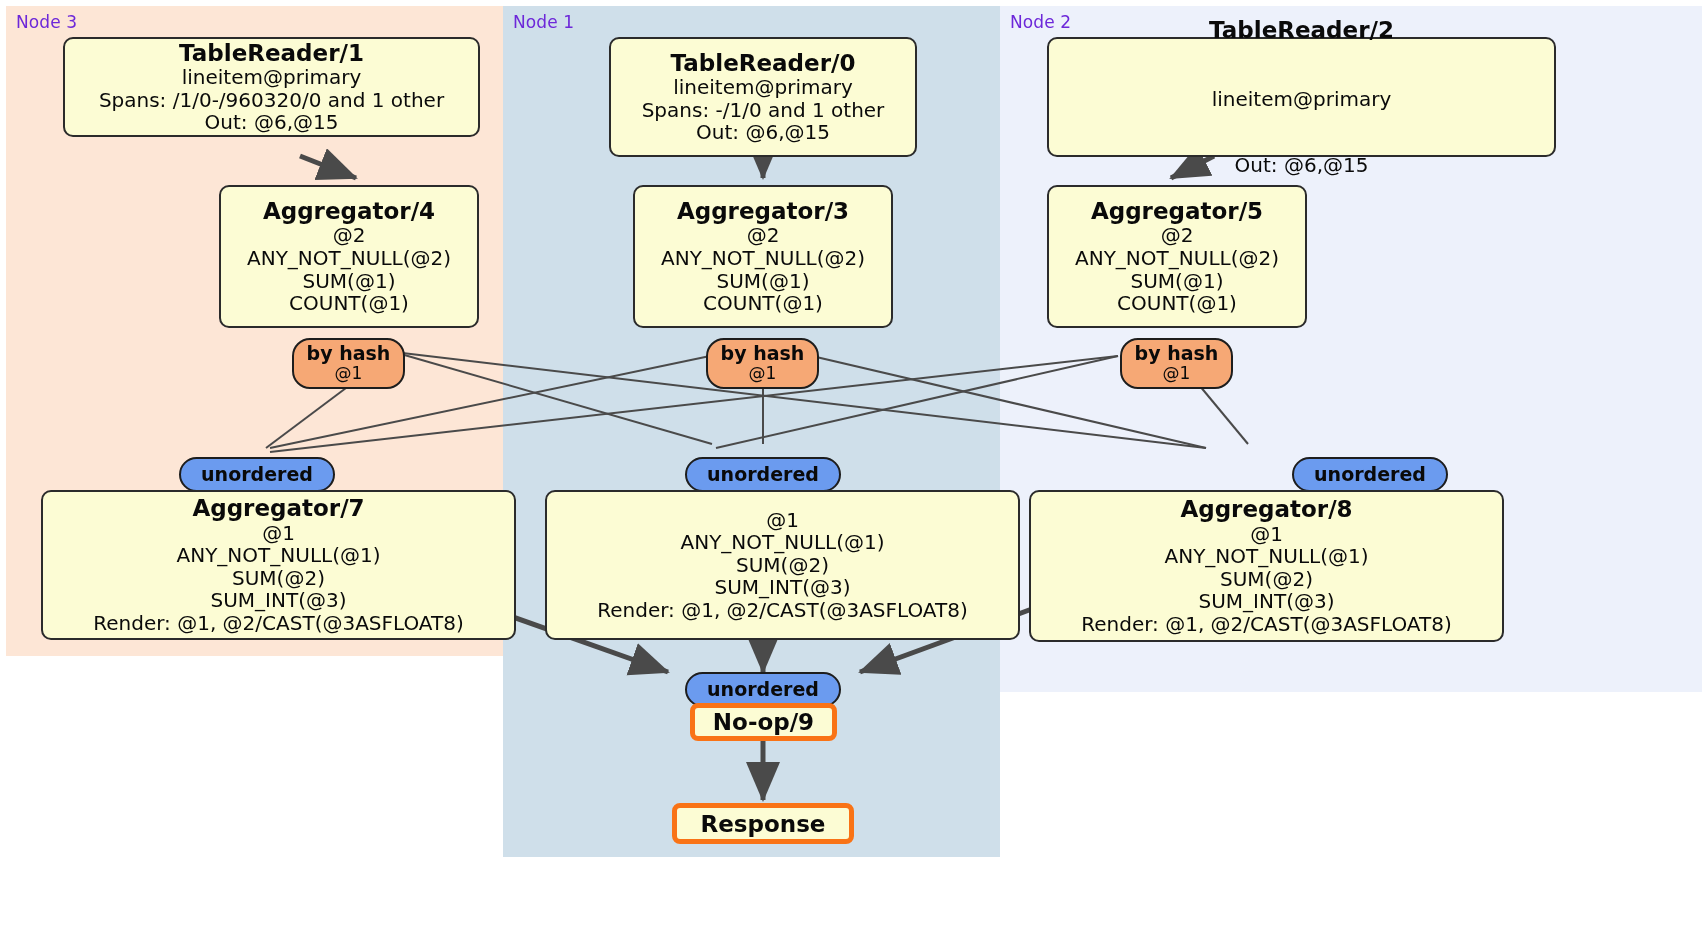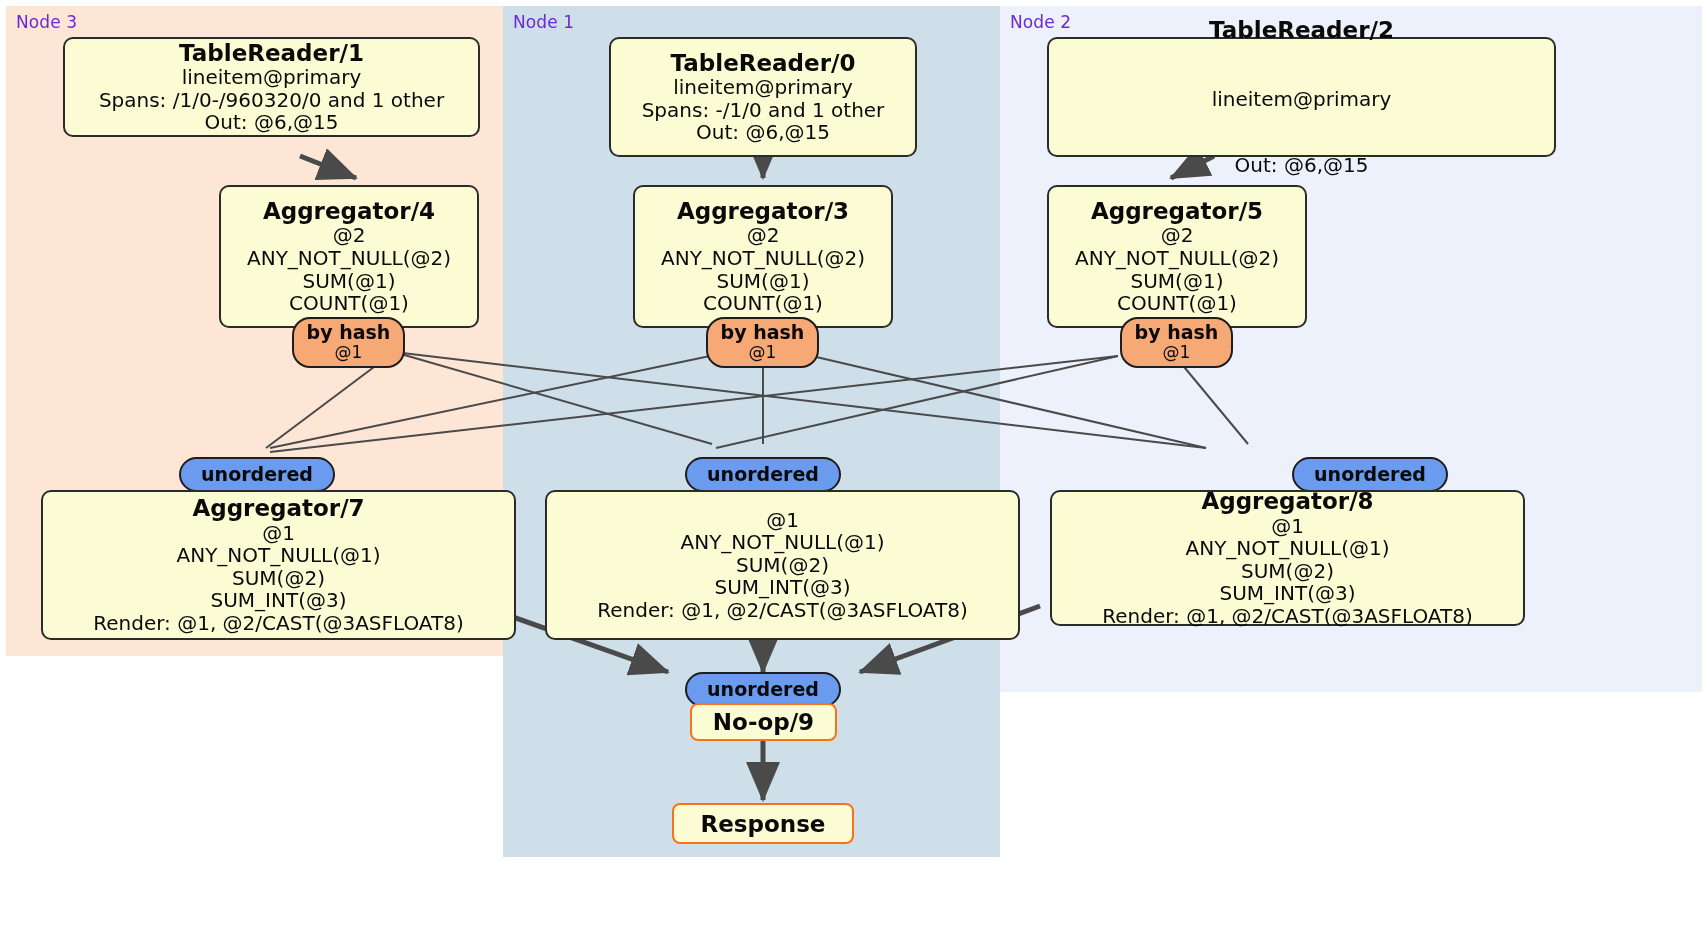--- a/index.html
+++ b/index.html
@@ -25,33 +25,33 @@
     background:#fcfcd4;border:2px solid #2b2b2b;border-radius:10px;
     text-align:center;color:#0a0a0a;
     display:flex;flex-direction:column;justify-content:center;
     padding:7px 10px 7px 10px;
   }
   .nodebox .t{font-weight:bold;font-size:23px;line-height:1.14;}
   .nodebox .l{font-size:20px;line-height:1.13;white-space:nowrap;}
 
   .smallbox{
     position:absolute;box-sizing:border-box;
-    background:#fcfcd4;border:2px solid #f97316;border-radius:8px;
+    background:#fcfcd4;border:5px solid #f97316;border-radius:8px;
     display:flex;align-items:center;justify-content:center;
     font-weight:bold;font-size:23px;color:#0a0a0a;
   }
 
   
   .pill{
     position:absolute;box-sizing:border-box;
     border:2px solid #1d1d1d;border-radius:22px;
     display:flex;flex-direction:column;align-items:center;justify-content:center;
     color:#0a0a0a;
   }
-  .pill.hash{background:#f6a875;border-radius:18px;}
+  .pill.hash{background:#f6a875;border-radius:18px;margin-top:21px;}
   .pill.hash .h1{font-weight:bold;font-size:19px;line-height:1.05;}
   .pill.hash .h2{font-size:17px;line-height:1.1;}
   .pill.unord{background:#6b9bef;}
   .pill.unord .h1{font-weight:bold;font-size:19px;line-height:1;}
 </style>
 </head>
 <body>
 
 <div id="stage">
 
@@ -184,21 +184,21 @@
   </div>
 
   <div class="nodebox" style="left:545px;top:490px;width:475px;height:150px;">
     <div class="l">@1</div>
     <div class="l">ANY_NOT_NULL(@1)</div>
     <div class="l">SUM(@2)</div>
     <div class="l">SUM_INT(@3)</div>
     <div class="l">Render: @1, @2/CAST(@3ASFLOAT8)</div>
   </div>
 
-  <div class="nodebox" style="left:1050px;top:490px;width:475px;height:136px;text-align:center;">
+  <div class="nodebox" style="left:1029px;top:490px;width:475px;height:152px;text-align:center;">
     <div class="t">Aggregator/8</div>
     <div class="l">@1</div>
     <div class="l">ANY_NOT_NULL(@1)</div>
     <div class="l">SUM(@2)</div>
     <div class="l">SUM_INT(@3)</div>
     <div class="l">Render: @1, @2/CAST(@3ASFLOAT8)</div>
   </div>
 
   <div class="pill unord" style="left:685px;top:672px;width:156px;height:35px;">
     <div class="h1">unordered</div>

